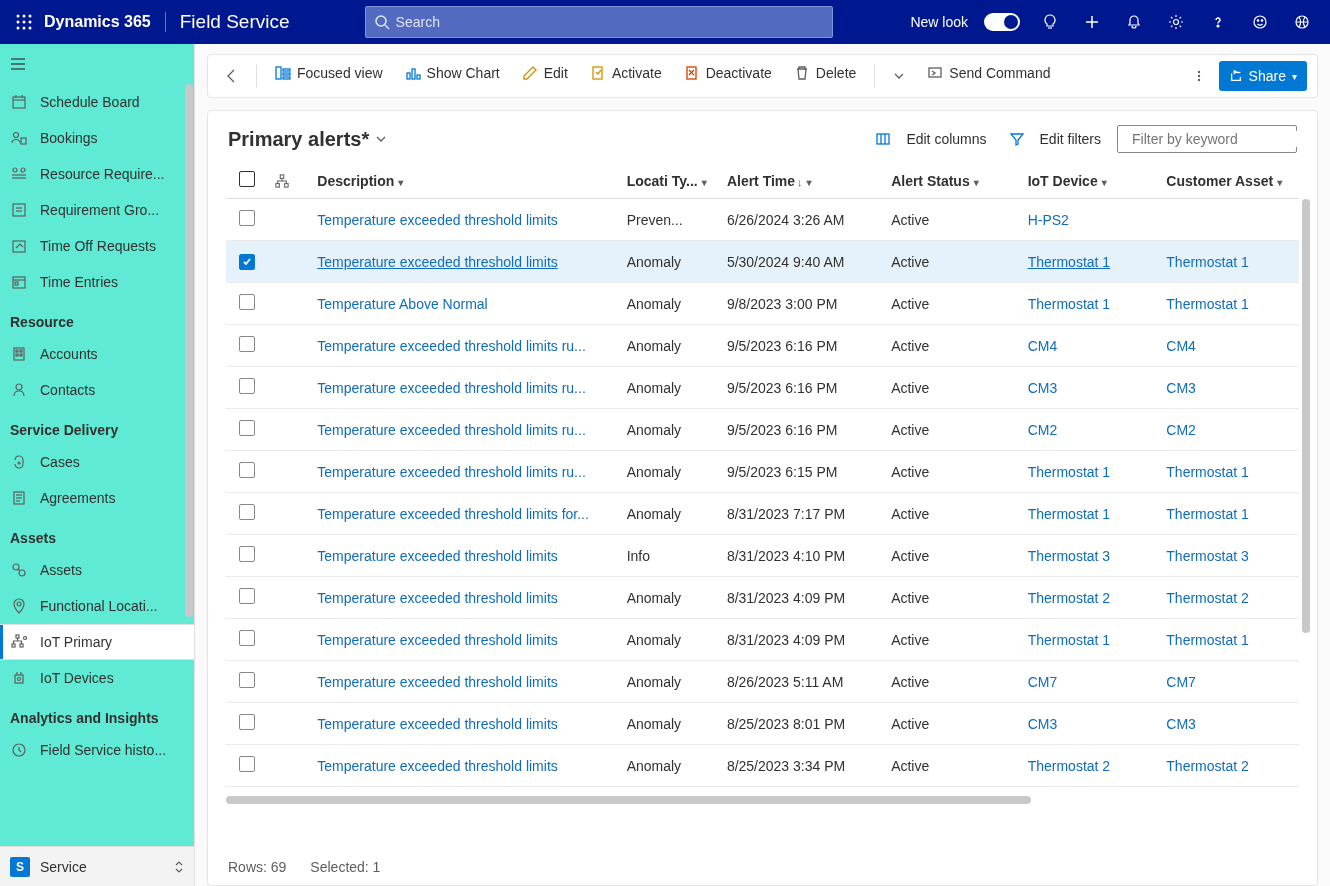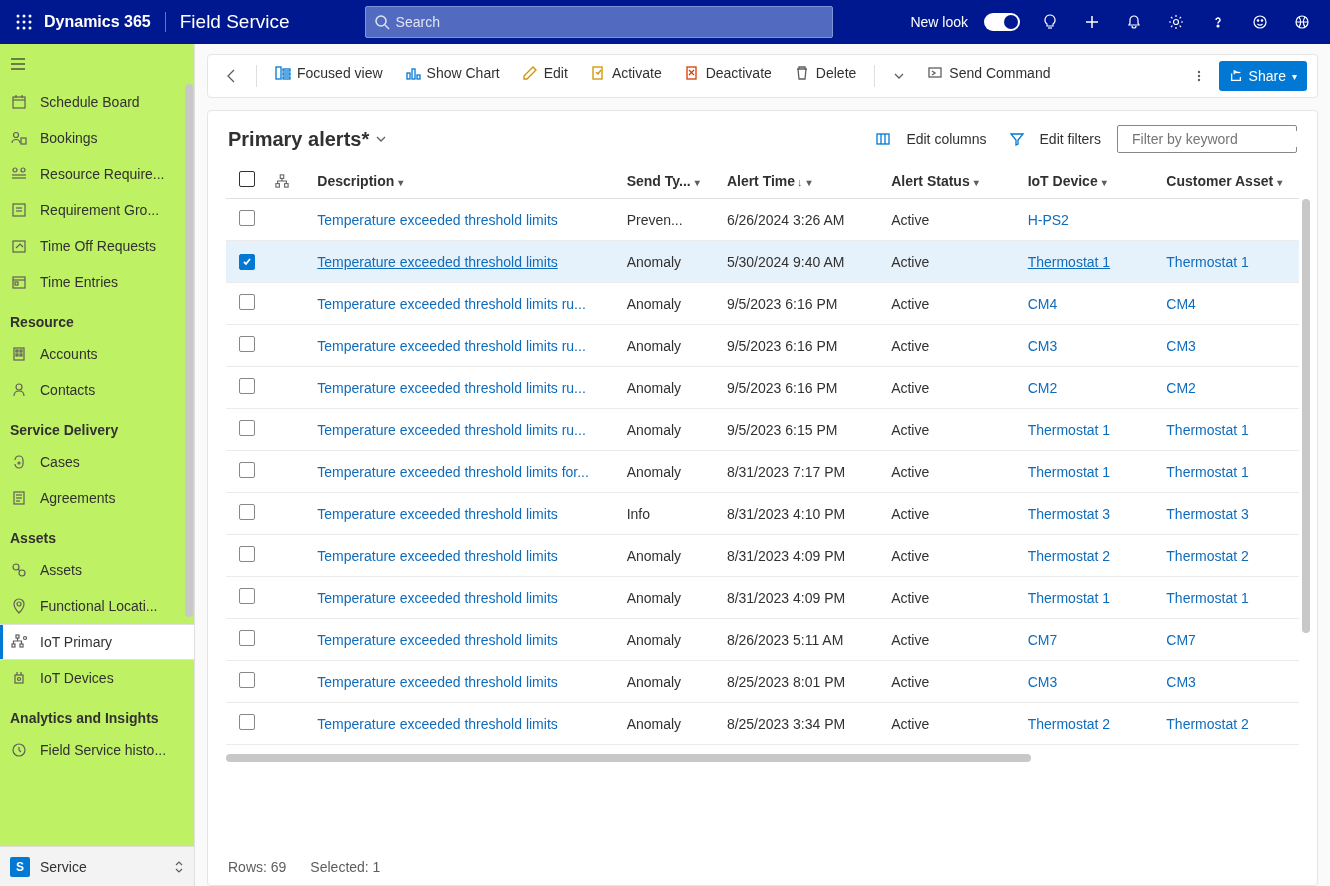--- a/index.html
+++ b/index.html
@@ -19,21 +19,21 @@
   .newlook { display:flex; align-items:center; gap:16px; margin-right:10px;}
   .toggle { width:36px; height:18px; background:#fff; border-radius:10px; position:relative; cursor:pointer;}
   .toggle::after { content:""; position:absolute; right:2px; top:2px; width:14px; height:14px; background:#00188f; border-radius:50%;}
   .topicons { display:flex; align-items:center; gap:2px;}
   .topicon { width:40px; height:44px; display:flex; align-items:center; justify-content:center; cursor:pointer;}
 
   
   .shell { display:flex; height: calc(886px - 44px); }
 
   
-  .sidebar { width:195px; background:#bef264; border-right:1px solid #e1dfdd; display:flex; flex-direction:column; overflow:hidden; position:relative;}
+  .sidebar { width:195px; background:#5eead4; border-right:1px solid #e1dfdd; display:flex; flex-direction:column; overflow:hidden; position:relative;}
   .hamburger-row { height:40px; display:flex; align-items:center; padding-left:10px;}
   .navlist { flex:1; overflow-y:auto; padding-bottom:4px;}
   .nav-item { height:36px; display:flex; align-items:center; padding:0 10px; gap:12px; cursor:pointer; color:#323130; white-space:nowrap; overflow:hidden; text-overflow:ellipsis;}
   .nav-item.selected { background:#fff; position:relative; border:1px solid #e1dfdd; border-left:none; border-right:none;}
   .nav-item.selected::before { content:""; position:absolute; left:0; top:0; bottom:0; width:3px; background:#0078d4;}
   .nav-item .label { overflow:hidden; text-overflow:ellipsis; }
   .nav-group { padding:14px 10px 6px 10px; font-weight:600; color:#323130; font-size:14px;}
   .nav-icon { width:18px; height:18px; color:#605e5c; flex-shrink:0; display:flex; align-items:center; justify-content:center;}
   .area-switch { height:40px; border-top:1px solid #e1dfdd; display:flex; align-items:center; padding:0 10px; gap:10px; background:#f3f3f3; cursor:pointer;}
   .area-badge { width:20px; height:20px; background:#0078d4; color:#fff; font-size:12px; display:flex; align-items:center; justify-content:center; border-radius:2px; font-weight:600;}
@@ -517,21 +517,21 @@
               <th style="text-align:center"><span class="chk hdr"></span></th>
               <th style="text-align:center">
                 <svg width="14" height="14" viewBox="0 0 16 16" fill="none" stroke="#605e5c" stroke-width="1.2">
                     <rect x="6" y="1" width="4" height="4"></rect>
                     <rect x="1" y="11" width="4" height="4"></rect>
                     <rect x="11" y="11" width="4" height="4"></rect>
                     <path d="M8 5v3M8 8H3v3M8 8h5v3"></path>
                   </svg>
               </th>
               <th><span>Description</span><span class="chev">▾</span></th>
-              <th><span>Send Ty...</span><span class="chev">▾</span></th>
+              <th><span>Locati Ty...</span><span class="chev">▾</span></th>
               <th><span>Alert Time</span><span class="sort">↓</span><span class="chev">▾</span></th>
               <th><span>Alert Status</span><span class="chev">▾</span></th>
               <th><span>IoT Device</span><span class="chev">▾</span></th>
               <th><span>Customer Asset</span><span class="chev">▾</span></th>
             </tr>
           </thead>
           <tbody id="tbody">
               <tr>
     <td style="text-align:center"><span class="chk"></span></td>
     <td></td>
@@ -545,20 +545,30 @@
               <tr class="selected">
     <td style="text-align:center"><span class="chk">
                     <svg width="10" height="10" viewBox="0 0 10 10" stroke="#fff" stroke-width="1.8" fill="none">
                       <path d="M2 5l2 2 4-5"></path>
                     </svg>
                   </span></td>
     <td></td>
     <td><span class="link desc">Temperature exceeded threshold limits</span></td>
     <td>Anomaly</td>
     <td>5/30/2024 9:40 AM</td>
+    <td>Active</td>
+    <td><span class="link iot">Thermostat 1</span></td>
+    <td><span class="link">Thermostat 1</span></td>
+              </tr>
+              <tr>
+    <td style="text-align:center"><span class="chk"></span></td>
+    <td></td>
+    <td><span class="link desc">Temperature Above Normal</span></td>
+    <td>Anomaly</td>
+    <td>9/8/2023 3:00 PM</td>
     <td>Active</td>
     <td><span class="link iot">Thermostat 1</span></td>
     <td><span class="link">Thermostat 1</span></td>
               </tr>
               <tr>
     <td style="text-align:center"><span class="chk"></span></td>
     <td></td>
     <td><span class="link desc">Temperature exceeded threshold limits ru...</span></td>
     <td>Anomaly</td>
     <td>9/5/2023 6:16 PM</td>

